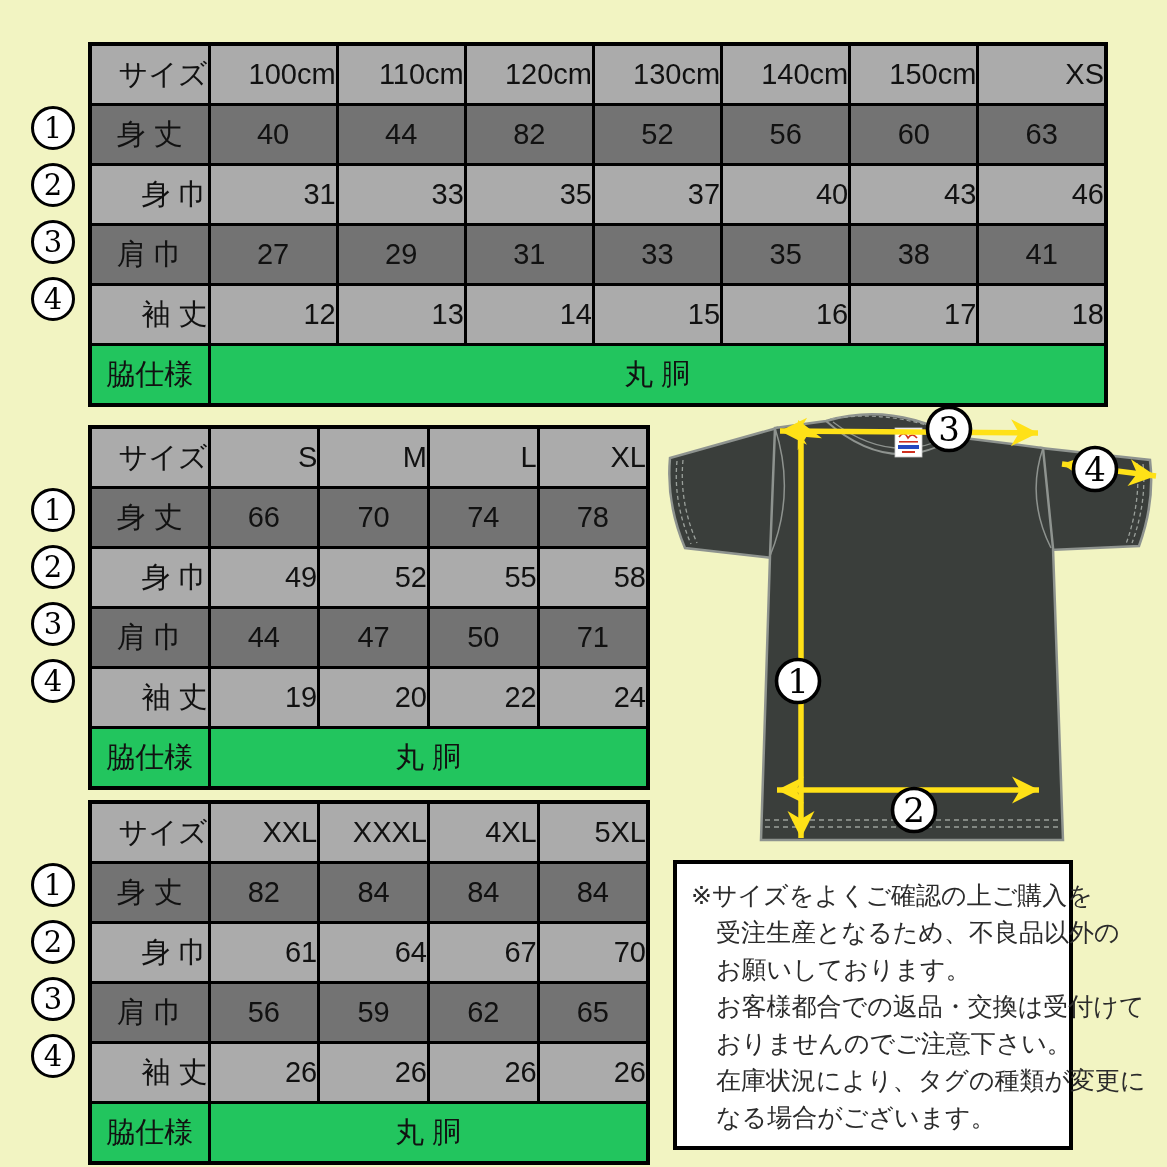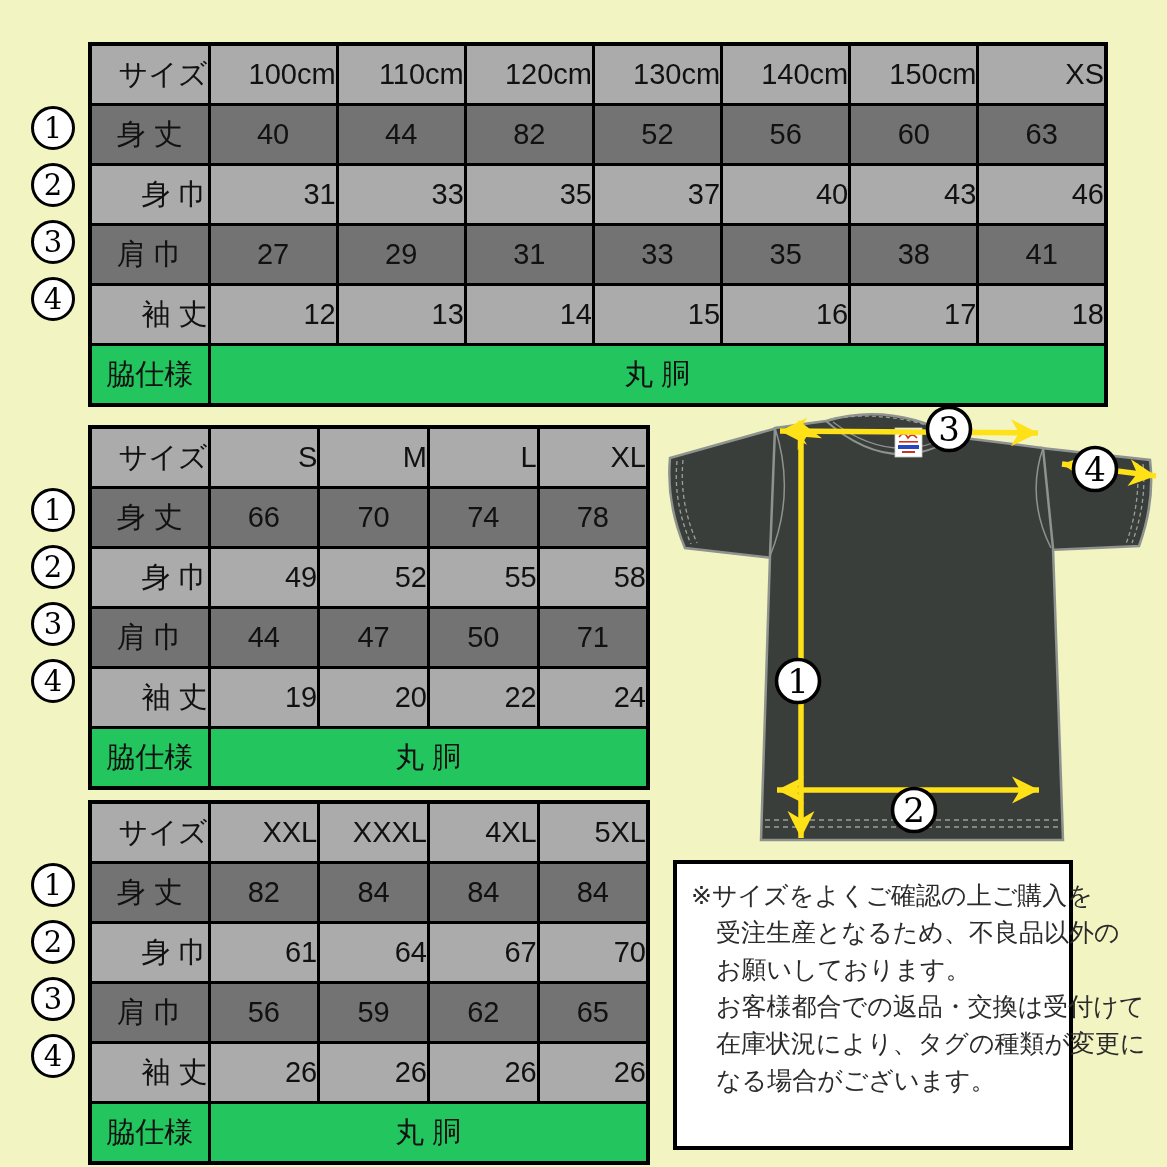--- a/index.html
+++ b/index.html
@@ -292,17 +292,18 @@
       <circle cx="256" cy="412" r="21.5" fill="#ffffff" stroke="#000000" stroke-width="3.6"></circle>
       <text x="256" y="424" text-anchor="middle" font-family="DejaVu Serif, Liberation Serif, serif" font-size="34" fill="#000">2</text>
     </g>
   </svg>
 
   <div class="notice">
     <div class="line">※サイズをよくご確認の上ご購入を</div>
     <div class="line ind">受注生産となるため、不良品以外の</div>
     <div class="line ind">お願いしております。</div>
     <div class="line ind">お客様都合での返品・交換は受付けて</div>
+    <div class="line ind">おりませんのでご注意下さい。</div>
     <div class="line ind">在庫状況により、タグの種類が変更に</div>
     <div class="line ind">なる場合がございます。</div>
   </div>
 
 </div>
 
 </body></html>

